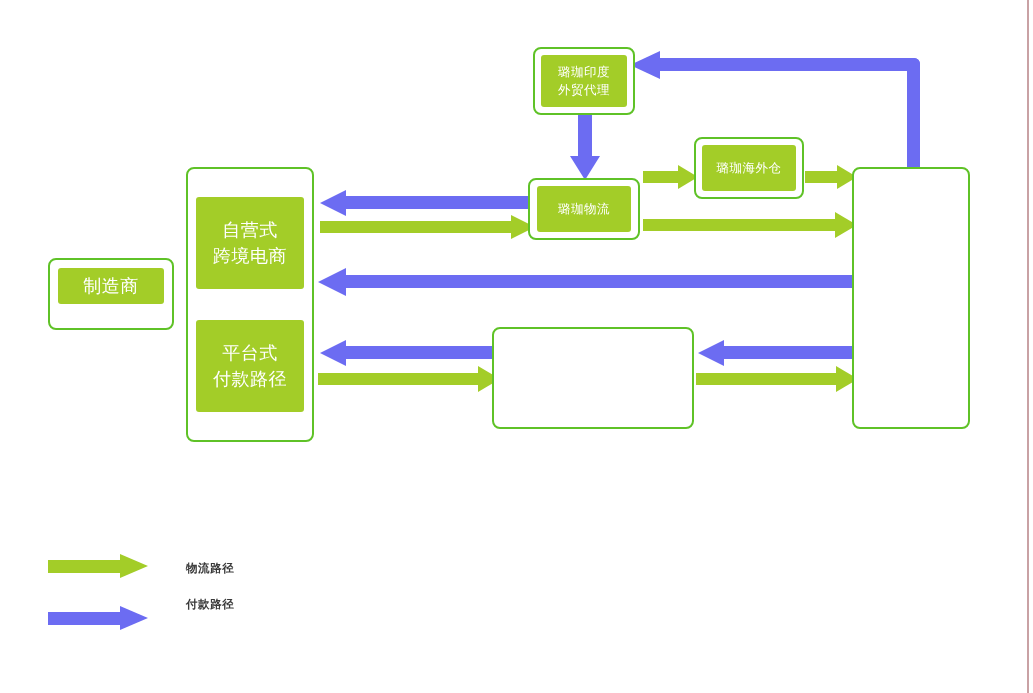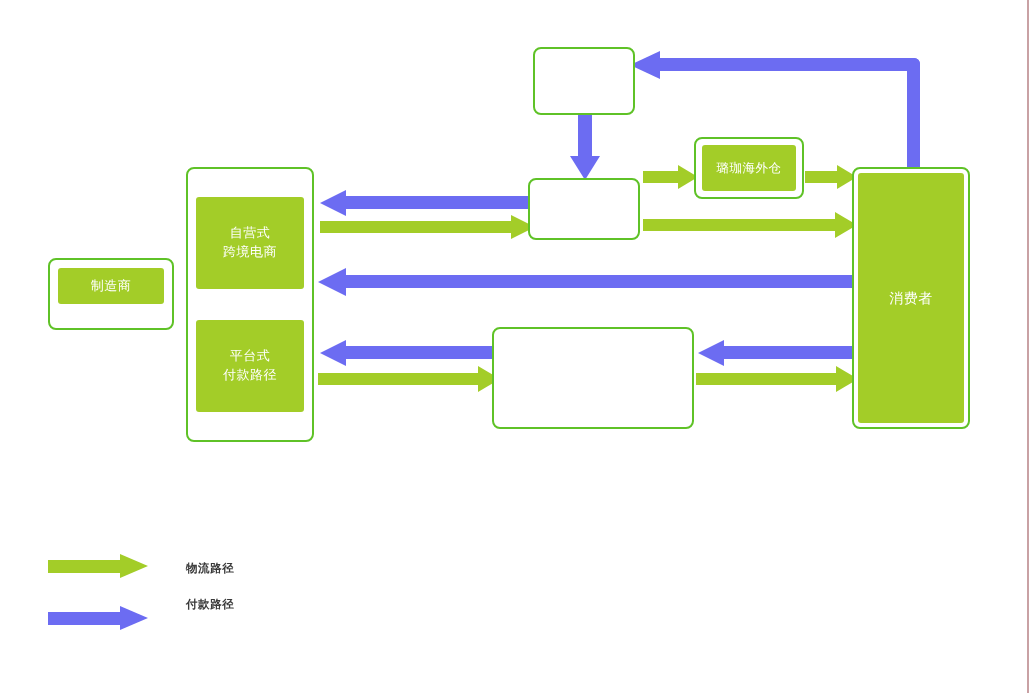--- a/index.html
+++ b/index.html
@@ -40,21 +40,21 @@
   .plate {
     position: absolute;
     box-sizing: border-box;
     background: #a3cd28;
     border-radius: 3px;
     display: flex;
     align-items: center;
     justify-content: center;
     text-align: center;
     color: #ffffff;
-    font-size: 13px;
+    font-size: 18px;
     line-height: 1.45;
     letter-spacing: 0.5px;
     z-index: 6;
     white-space: pre-line;
   }
   .plate.small { font-size: 12.5px; }
   .plate.wide  { font-size: 14px; }
 
   
   .arrow { position: absolute; z-index: 3; }
@@ -173,30 +173,32 @@
 
   <div class="shell" style="left:186px; top:167px; width:128px; height:275px;"></div>
 
   <div class="plate" style="left:196px; top:197px; width:108px; height:92px;">自营式
 跨境电商</div>
 
   <div class="plate" style="left:196px; top:320px; width:108px; height:92px;">平台式
 付款路径</div>
 
   <div class="shell" style="left:533px; top:47px; width:102px; height:68px;"></div>
+  <div class="plate small" style="left:541px; top:55px; width:86px; height:52px;">璐珈印度
+外贸代理</div>
 
   <div class="shell" style="left:528px; top:178px; width:112px; height:62px;"></div>
+  <div class="plate small" style="left:537px; top:186px; width:94px; height:46px;">璐珈物流</div>
 
   <div class="shell" style="left:694px; top:137px; width:110px; height:62px;"></div>
   <div class="plate small" style="left:702px; top:145px; width:94px; height:46px;">璐珈海外仓</div>
 
   <div class="shell" style="left:492px; top:327px; width:202px; height:102px;"></div>
 
   <div class="shell" style="left:852px; top:167px; width:118px; height:262px;"></div>
-  <div class="plate wide" style="left:858px; top:173px; width:106px; height:250px;">消费者</div>
 
   <div class="arrow green legend-row" style="left:48px; top:554px; width:100px; height:24px;">
     <div class="bar" style="left:0; top:6px; right:28px; height:13px;"></div>
     <div class="head" style="right:0; top:0;
          border-top:12px solid transparent; border-bottom:12px solid transparent;
          border-left:28px solid #a3cd28;"></div>
   </div>
   <div class="legend-label" style="left:186px; top:561px;">物流路径</div>
 
   <div class="arrow blue legend-row" style="left:48px; top:606px; width:100px; height:24px;">

